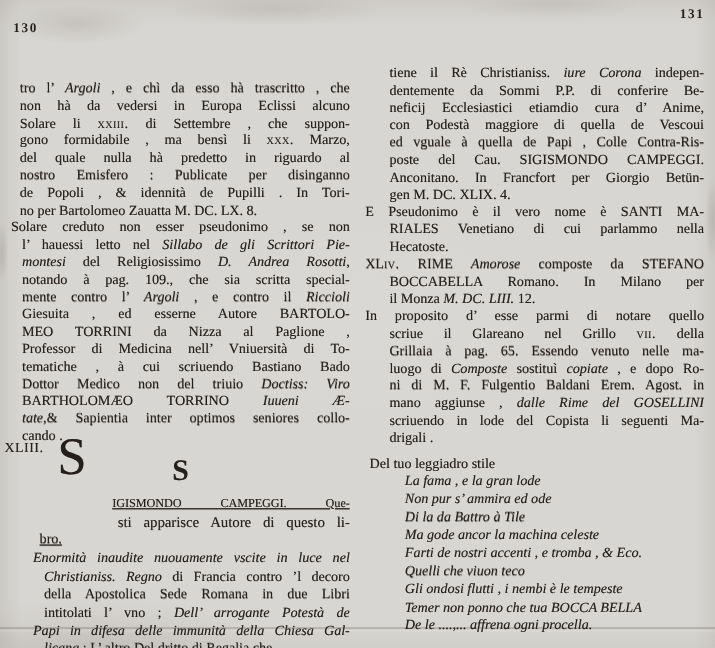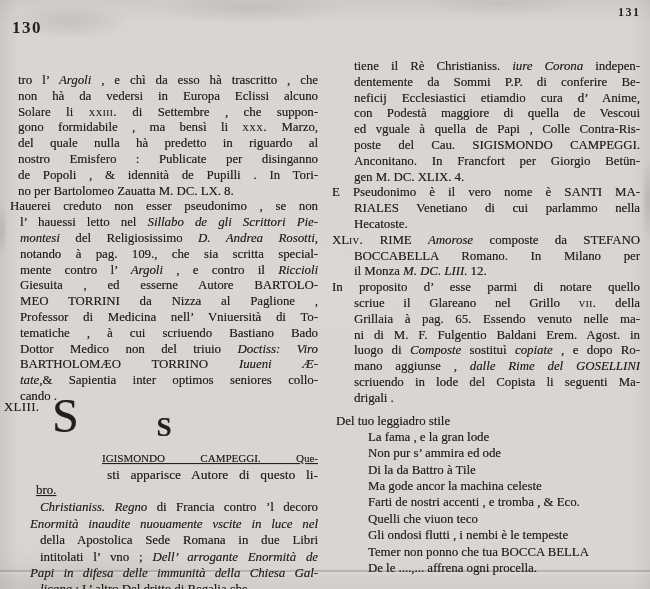--- a/index.html
+++ b/index.html
@@ -22,21 +22,21 @@
       radial-gradient(ellipse 260px 140px at 330px 290px, rgba(255,255,255,.06), transparent 70%),
       linear-gradient(90deg, rgba(90,84,76,.10), transparent 3%, transparent 97%, rgba(90,84,76,.08)),
       linear-gradient(180deg, rgba(90,84,76,.08), transparent 4%, transparent 96%, rgba(90,84,76,.06));
   }
   .crease{
     position:absolute;left:0;top:570px;width:650px;height:2px;
     background:rgba(105,98,89,.28);
     box-shadow:0 2px 2px rgba(255,255,255,.18);
     pointer-events:none;
   }
-  .pgnum{position:absolute;font-weight:bold;font-size:17px;letter-spacing:1.5px;}
+  .pgnum{position:absolute;font-weight:bold;font-size:12px;letter-spacing:1.5px;}
   #pgL{left:12px;top:18px;}
   #pgR{left:618px;top:5px;font-size:12px;}
 
   .col{position:absolute;font-size:12.8px;margin-top:41px;}
   #colL{left:10px;top:32px;width:308px;}
   #colR{left:332px;top:18px;width:308px;}
 
   .ln{height:15.8px;line-height:15.8px;overflow:hidden;
       text-shadow:0.2px 0.2px 0.3px rgba(45,37,29,.55);}
   .j{text-align:justify;text-align-last:justify;}
@@ -54,21 +54,21 @@
   .xlA{padding-left:92px;font-size:11px;text-decoration:underline;}
   .xlB{padding-left:97px;font-size:13.4px;}
   .bro{padding-left:26px;height:17px;line-height:17px;text-decoration:underline;}
   .itp{padding-left:20px;}
   .itp2{padding-left:30px;}
   .lh17{height:16.4px;line-height:16.4px;}
 
   .cw{text-align:right;text-align-last:right;padding-right:75px;font-style:italic;}
   .cw2{text-align:right;text-align-last:right;padding-right:48px;font-weight:bold;}
   .pm0{padding-left:4px;}
-  .pm{padding-left:36px;}
+  .pm{padding-left:36px;font-style:italic;}
   .gapT{margin-top:6px;}
   .gapT2{margin-top:20px;}
 
   .dropcap{position:absolute;left:52px;top:394px;font-size:48px;line-height:44px;
            text-shadow:0.3px 0.3px 0.4px rgba(45,37,29,.6);}
   .xl-label{position:absolute;left:4px;top:400px;font-size:12.6px;letter-spacing:.5px;
             text-shadow:0.2px 0.2px 0.3px rgba(45,37,29,.55);}
 </style>
 </head>
 <body>
@@ -81,41 +81,41 @@
 
 <div class="col" id="colL">
     <div class="ln j pL8"><span>tro l’ </span><span class="it">Argoli</span><span> , e chì da esso hà trascritto , che</span></div>
     <div class="ln j pL8"><span>non hà da vedersi in Europa Eclissi alcuno</span></div>
     <div class="ln j pL8"><span>Solare li </span><span class="sc">xxiii.</span><span> di Settembre , che suppon-</span></div>
     <div class="ln j pL8"><span>gono formidabile , ma bensì li </span><span class="sc">xxx.</span><span> Marzo,</span></div>
     <div class="ln j pL8"><span>del quale nulla hà predetto in riguardo al</span></div>
     <div class="ln j pL8"><span>nostro Emisfero : Publicate per disinganno</span></div>
     <div class="ln j pL8"><span>de Popoli , &amp; idennità de Pupilli . In Tori-</span></div>
     <div class="ln pL8"><span>no per Bartolomeo Zauatta M. DC. LX. 8.</span></div>
-    <div class="ln j pL0"><span>Hauerei creduto non esser pseudonimo , se non</span></div>
+    <div class="ln j pL0"><span>Solare creduto non esser pseudonimo , se non</span></div>
     <div class="ln j pL10"><span>l’ hauessi letto nel </span><span class="it">Sillabo de gli Scrittori Pie-</span></div>
     <div class="ln j pL10"><span class="it">montesi</span><span> del Religiosissimo </span><span class="it">D. Andrea Rosotti</span><span>,</span></div>
     <div class="ln j pL10"><span>notando à pag. 109., che sia scritta special-</span></div>
     <div class="ln j pL10"><span>mente contro l’ </span><span class="it">Argoli</span><span> , e contro il </span><span class="it">Riccioli</span></div>
     <div class="ln j pL10"><span>Giesuita , ed esserne Autore BARTOLO-</span></div>
     <div class="ln j pL10"><span>MEO TORRINI da Nizza al Paglione ,</span></div>
     <div class="ln j pL10"><span>Professor di Medicina nell’ Vniuersità di To-</span></div>
     <div class="ln j pL10"><span>tematiche , à cui scriuendo Bastiano Bado</span></div>
     <div class="ln j pL10"><span>Dottor Medico non del triuio </span><span class="it">Doctiss: Viro</span></div>
     <div class="ln j pL10"><span>BARTHOLOMÆO TORRINO </span><span class="it">Iuueni Æ-</span></div>
     <div class="ln j pL10"><span class="it">tate,</span><span>&amp; Sapientia inter optimos seniores collo-</span></div>
     <div class="ln pL10"><span>cando .</span></div>
     <div class="ln secHead"><span>S</span></div>
     <div class="ln j xlA"><span>IGISMONDO CAMPEGGI. Que-</span></div>
     <div class="ln j xlB"><span>sti apparisce Autore di questo li-</span></div>
     <div class="ln bro"><span>bro.</span></div>
+    <div class="ln j itp lh17"><span class="it">Enormità inaudite nuouamente vscite in luce nel</span></div>
     <div class="ln j itp2 lh17"><span class="it">Christianiss. Regno</span><span> di Francia contro ’l decoro</span></div>
-    <div class="ln j itp lh17"><span class="it">Enormità inaudite nuouamente vscite in luce nel</span></div>
     <div class="ln j itp2 lh17"><span>della Apostolica Sede Romana in due Libri</span></div>
-    <div class="ln j itp2 lh17"><span>intitolati l’ vno ; </span><span class="it">Dell’ arrogante Enormità de</span></div>
+    <div class="ln j itp2 lh17"><span>intitolati l’ vno ; </span><span class="it">Dell’ arrogante Potestà de</span></div>
     <div class="ln j itp lh17"><span class="it">Papi in difesa delle immunità della Chiesa Gal-</span></div>
     <div class="ln itp2 lh17"><span class="it">licana</span><span> ; L’ altro Del dritto di Regalia che</span></div>
     <div class="ln cw lh17"><span>tiene</span></div>
   </div>
 
 <span class="xl-label">XLIII.</span>
 <span class="dropcap">S</span>
 
 <div class="col" id="colR">
     <div class="ln j ind"><span>tiene il Rè Christianiss. </span><span class="it">iure Corona</span><span> indepen-</span></div>
@@ -128,22 +128,22 @@
     <div class="ln ind"><span>gen M. DC. XLIX. 4.</span></div>
     <div class="ln j"><span>E Pseudonimo è il vero nome è SANTI MA-</span></div>
     <div class="ln j ind"><span>RIALES Venetiano di cui parlammo nella</span></div>
     <div class="ln ind"><span>Hecatoste.</span></div>
     <div class="ln j"><span>XL</span><span class="sc">iv.</span><span> RIME </span><span class="it">Amorose</span><span> composte da STEFANO</span></div>
     <div class="ln j ind"><span>BOCCABELLA Romano. In Milano per</span></div>
     <div class="ln ind"><span>il Monza </span><span class="it">M. DC. LIII.</span><span> 12.</span></div>
     <div class="ln j"><span>In proposito d’ esse parmi di notare quello</span></div>
     <div class="ln j ind"><span>scriue il Glareano nel Grillo </span><span class="sc">vii.</span><span> della</span></div>
     <div class="ln j ind"><span>Grillaia à pag. 65. Essendo venuto nelle ma-</span></div>
+    <div class="ln j ind"><span>luogo di </span><span class="it">Composte</span><span> sostituì </span><span class="it">copiate</span><span> , e dopo Ro-</span></div>
     <div class="ln j ind"><span>ni di M. F. Fulgentio Baldani Erem. Agost. in</span></div>
-    <div class="ln j ind"><span>luogo di </span><span class="it">Composte</span><span> sostituì </span><span class="it">copiate</span><span> , e dopo Ro-</span></div>
     <div class="ln j ind"><span>mano aggiunse , </span><span class="it">dalle Rime del GOSELLINI</span></div>
     <div class="ln j ind"><span>scriuendo in lode del Copista li seguenti Ma-</span></div>
     <div class="ln ind"><span>drigali .</span></div>
     <div class="ln pm0 lh17 gapT"><span>Del tuo leggiadro stile</span></div>
     <div class="ln pm lh17"><span>La fama , e la gran lode</span></div>
     <div class="ln pm lh17"><span>Non pur s’ ammira ed ode</span></div>
     <div class="ln pm lh17"><span>Di la da Battro à Tile</span></div>
     <div class="ln pm lh17"><span>Ma gode ancor la machina celeste</span></div>
     <div class="ln pm lh17"><span>Farti de nostri accenti , e tromba , &amp; Eco.</span></div>
     <div class="ln pm lh17"><span>Quelli che viuon teco</span></div>

